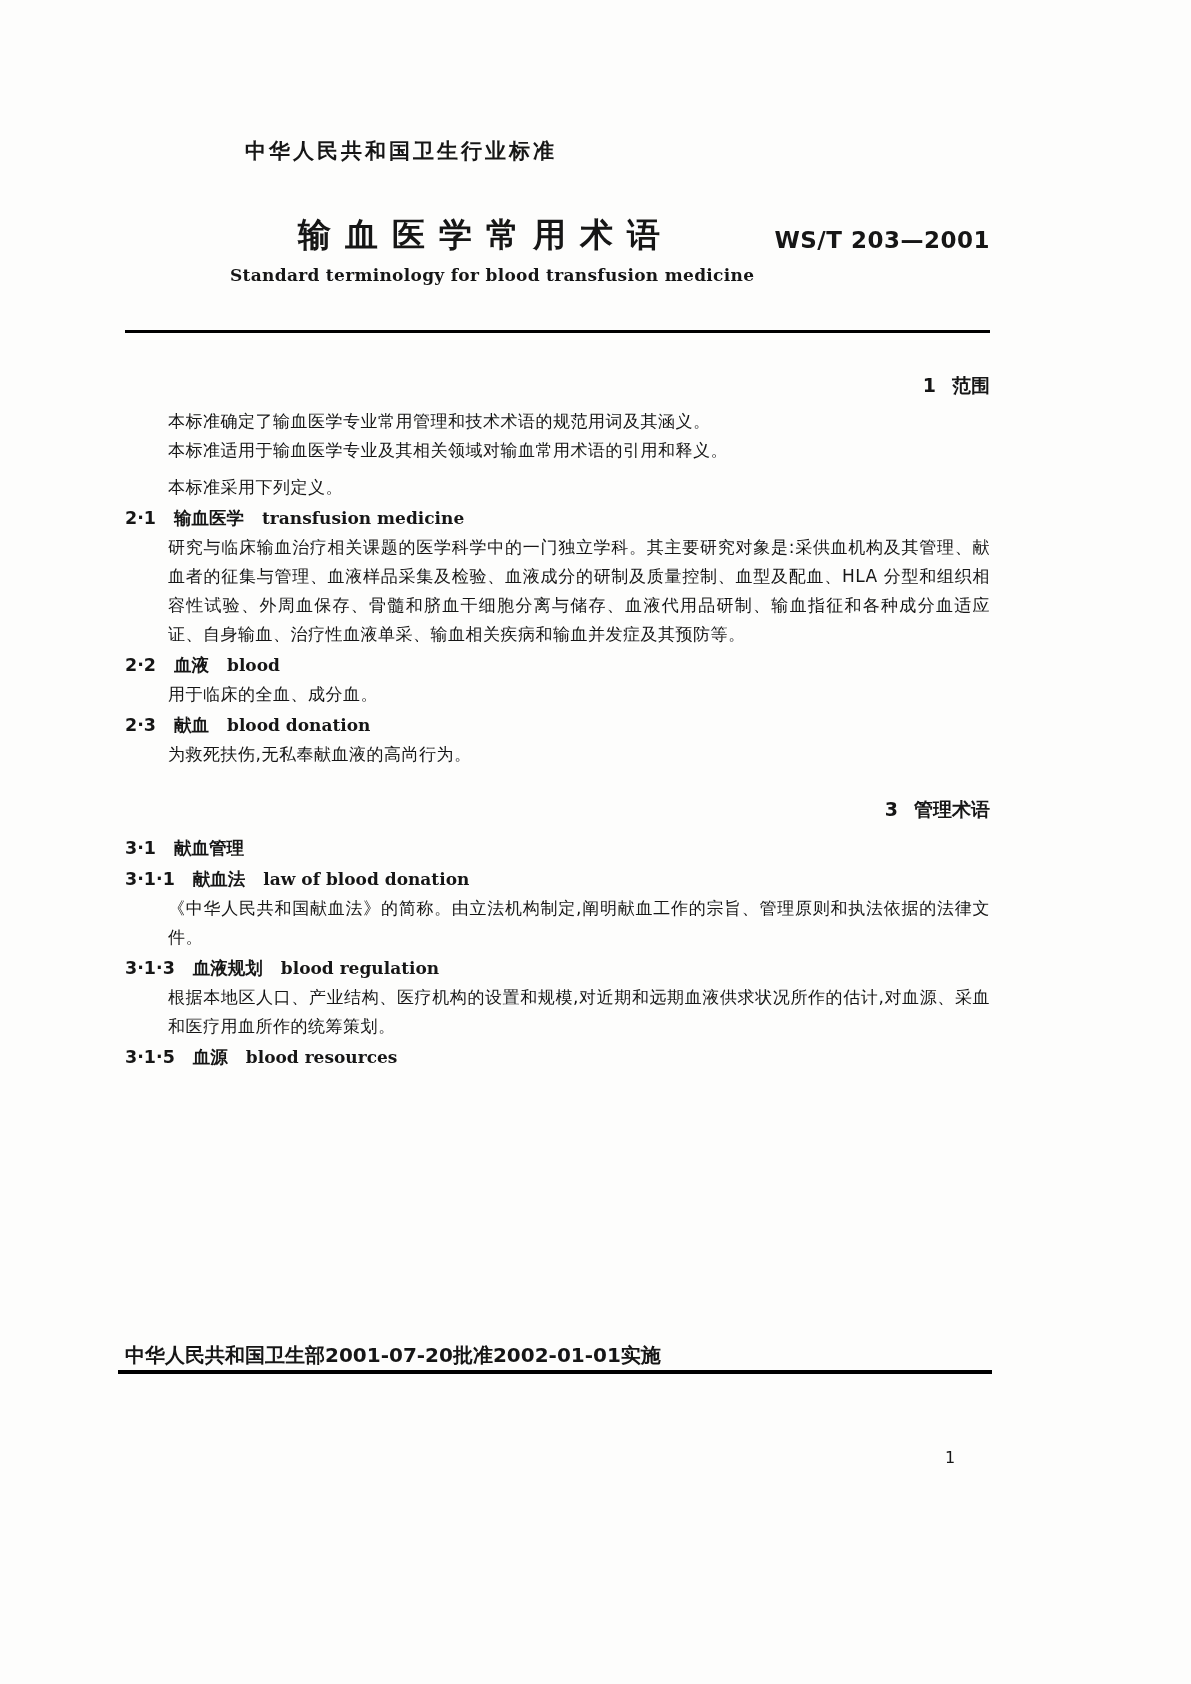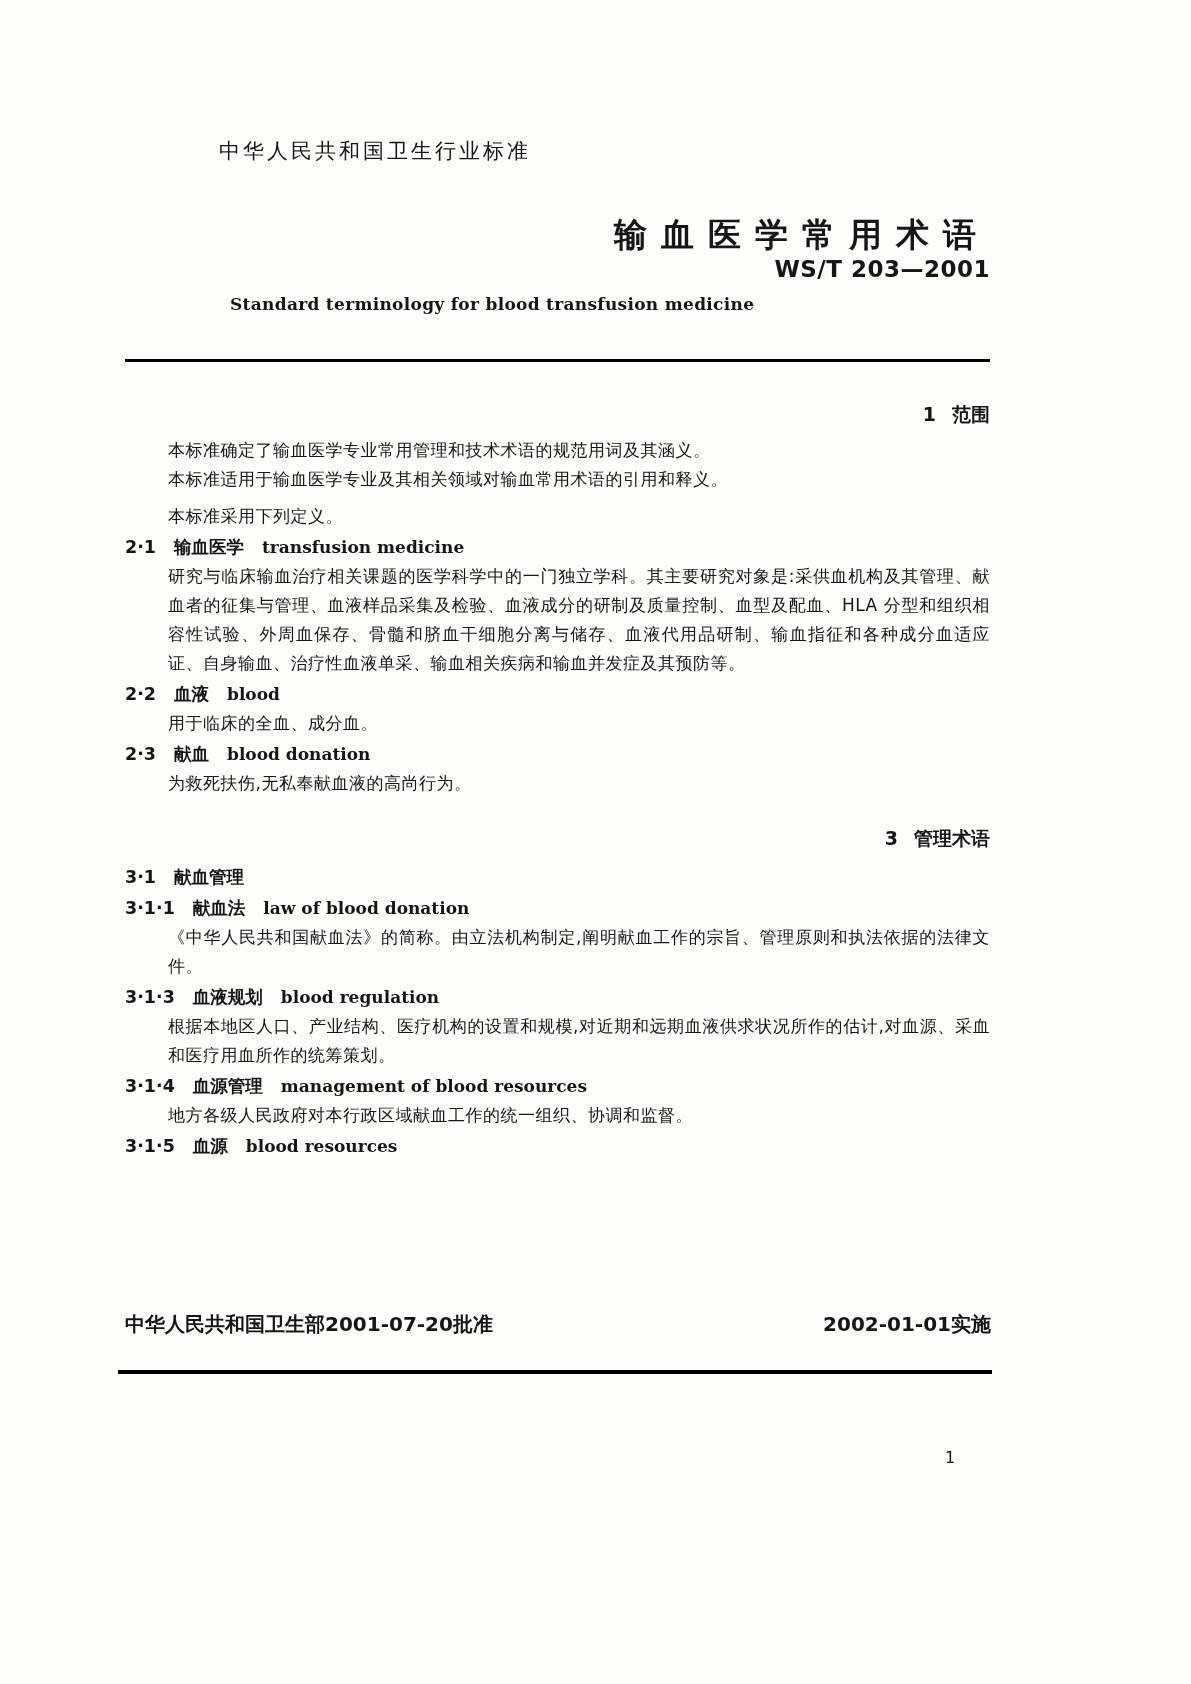--- a/index.html
+++ b/index.html
@@ -9,28 +9,27 @@
     background:#fdfdfc;
     color:#161616;
     font-family:"DejaVu Sans","Liberation Sans",sans-serif;
     position:relative;
     overflow:hidden;
   }
   .content { padding:138px 201px 0 125px; }
 
   
   .org {
-    margin-left:94px;
-    font-size:21px; font-weight:normal; letter-spacing:3px;
+    margin-left:120px;
+    font-size:21px; font-weight:bold; letter-spacing:3px;
     line-height:26px;
   }
   .title-row {
     display:flex; justify-content:space-between; align-items:flex-end;
     margin-top:50px;
-    flex-direction:column;
   }
   .doc-title {
     margin-left:173px;
     font-size:33px; font-weight:bold; letter-spacing:14px;
     line-height:42px;
   }
   .std-no {
     font-size:23px; font-weight:bold; letter-spacing:0.5px;
     padding-bottom:3px;
   }
@@ -72,22 +71,22 @@
     font-size:17px; line-height:29px; letter-spacing:0.5px;
     text-align:justify;
   }
 
   
   .footer-rule {
     position:absolute; left:118px; top:1370px;
     width:874px; height:4px; background:#000;
   }
   .footer-row {
-    position:absolute; left:125px; top:1311px; width:866px;
-    display:flex; justify-content:space-between;
+    position:absolute; left:125px; top:1342px; width:866px;
+    display:flex; justify-content:flex-start;
     font-weight:bold; font-size:20px; line-height:26px;
   }
   .page-num {
     position:absolute; left:945px; top:1448px;
     font-size:16px;
   }
 </style>
 </head>
 <body>
 
@@ -166,28 +165,20 @@
 
     <div class="term">
       <div class="term-head">
         <span class="t-num">3·1·3</span>
         <span class="t-zh">血液规划</span>
         <span class="t-en">blood regulation</span>
       </div>
       <p class="def">根据本地区人口、产业结构、医疗机构的设置和规模,对近期和远期血液供求状况所作的估计,对血源、采血和医疗用血所作的统筹策划。</p>
     </div>
 
-    <div class="term">
-      <div class="term-head">
-        <span class="t-num">3·1·4</span>
-        <span class="t-zh">血源管理</span>
-        <span class="t-en">management of blood resources</span>
-      </div>
-      <p class="def">地方各级人民政府对本行政区域献血工作的统一组织、协调和监督。</p>
-    </div>
 
     <div class="term">
       <div class="term-head">
         <span class="t-num">3·1·5</span>
         <span class="t-zh">血源</span>
         <span class="t-en">blood resources</span>
       </div>
       <p class="def"></p>
     </div>
 

